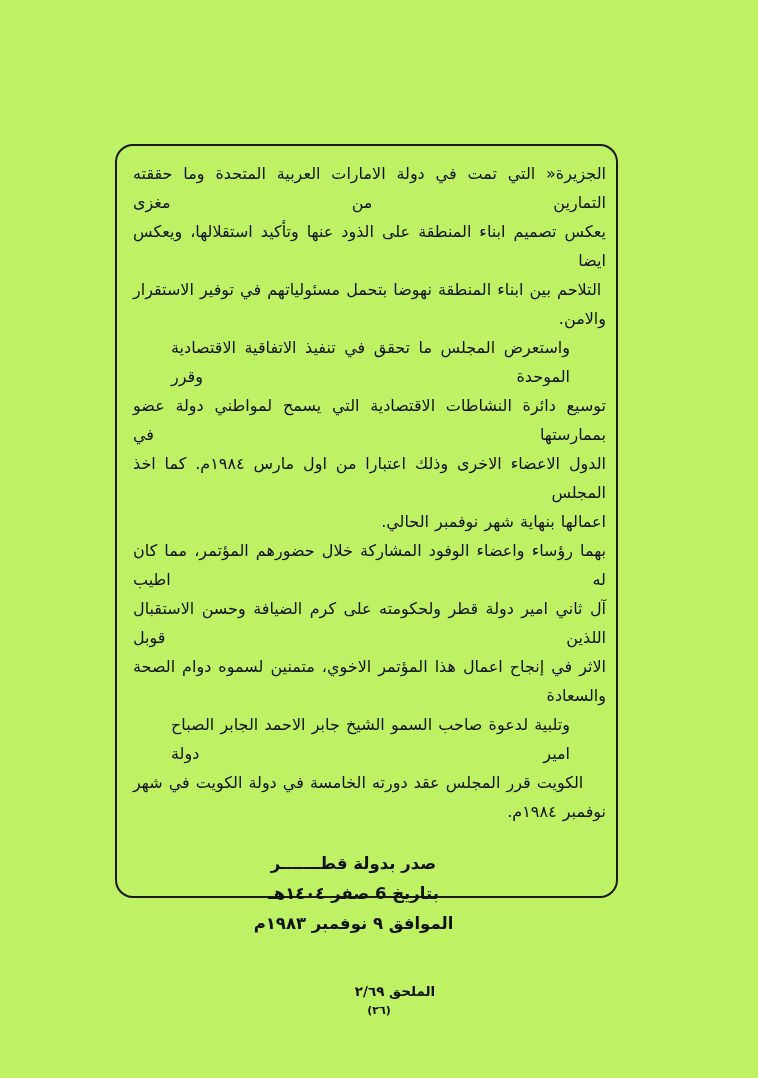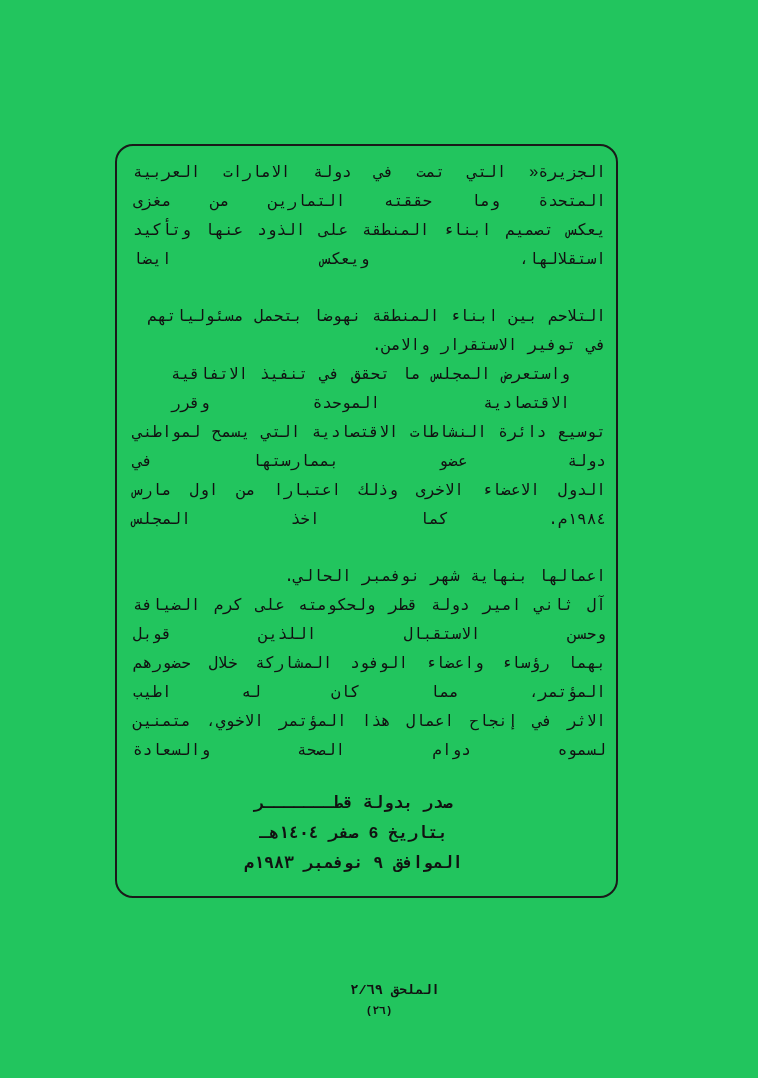--- a/index.html
+++ b/index.html
@@ -6,24 +6,23 @@
     margin: 0;
     padding: 0;
     background: #e8e8e8;
     font-family: "DejaVu Sans", sans-serif;
   }
   .page {
     position: relative;
     width: 758px;
     height: 1078px;
     margin: 0 auto;
-    background: #22c55e;
+    background: #bef264;
     color: #111111;
     overflow: hidden;
-    font-family: Liberation Mono, monospace;
   }
   .doc-box {
     position: absolute;
     left: 115px;
     top: 144px;
     width: 503px;
     height: 754px;
     box-sizing: border-box;
     border: 2px solid #1a1a1a;
     border-radius: 18px;
@@ -37,23 +36,22 @@
   }
   .paragraph { margin: 0; }
   .line {
     direction: rtl;
     text-align: justify;
     text-align-last: justify;
     word-spacing: 1px;
   }
   .line.indent { padding-right: 36px; margin-left: 38px; }
   .line.last {
-    text-align: right;
+    text-align: left;
     text-align-last: right;
-    margin-top: 28px;
   }
   .signature {
     direction: rtl;
     width: fit-content;
     margin: 23px auto 0;
     transform: translateX(-16px);
     text-align: center;
     font-weight: bold;
     font-size: 16.5px;
     line-height: 30px;
@@ -93,23 +91,27 @@
           <div class="line">يعكس تصميم ابناء المنطقة على الذود عنها وتأكيد استقلالها، ويعكس ايضا</div>
           <div class="line last">التلاحم بين ابناء المنطقة نهوضا بتحمل مسئولياتهم في توفير الاستقرار والامن.</div>
         </div>
         <div class="paragraph">
           <div class="line indent">واستعرض المجلس ما تحقق في تنفيذ الاتفاقية الاقتصادية الموحدة وقرر</div>
           <div class="line">توسيع دائرة النشاطات الاقتصادية التي يسمح لمواطني دولة عضو بممارستها في</div>
           <div class="line">الدول الاعضاء الاخرى وذلك اعتبارا من اول مارس ١٩٨٤م. كما اخذ المجلس</div>
           <div class="line last">اعمالها بنهاية شهر نوفمبر الحالي.</div>
         </div>
         <div class="paragraph">
+          <div class="line">بهما رؤساء واعضاء الوفود المشاركة خلال حضورهم المؤتمر، مما كان له اطيب</div>
           <div class="line">آل ثاني امير دولة قطر ولحكومته على كرم الضيافة وحسن الاستقبال اللذين قوبل</div>
-          <div class="line">بهما رؤساء واعضاء الوفود المشاركة خلال حضورهم المؤتمر، مما كان له اطيب</div>
           <div class="line">الاثر في إنجاح اعمال هذا المؤتمر الاخوي، متمنين لسموه دوام الصحة والسعادة</div>
+        </div>
+        <div class="paragraph">
+          <div class="line indent">وتلبية لدعوة صاحب السمو الشيخ جابر الاحمد الجابر الصباح امير دولة</div>
+          <div class="line last">الكويت قرر المجلس عقد دورته الخامسة في دولة الكويت في شهر نوفمبر ١٩٨٤م.</div>
         </div>
       </div>
 
     <div class="signature" id="signature-block">
         <div>صدر بدولة قطـــــــر</div>
         <div>بتاريخ 6 صفر ١٤٠٤هـ</div>
         <div>الموافق ٩ نوفمبر ١٩٨٣م</div>
       </div>
   </div>
 

